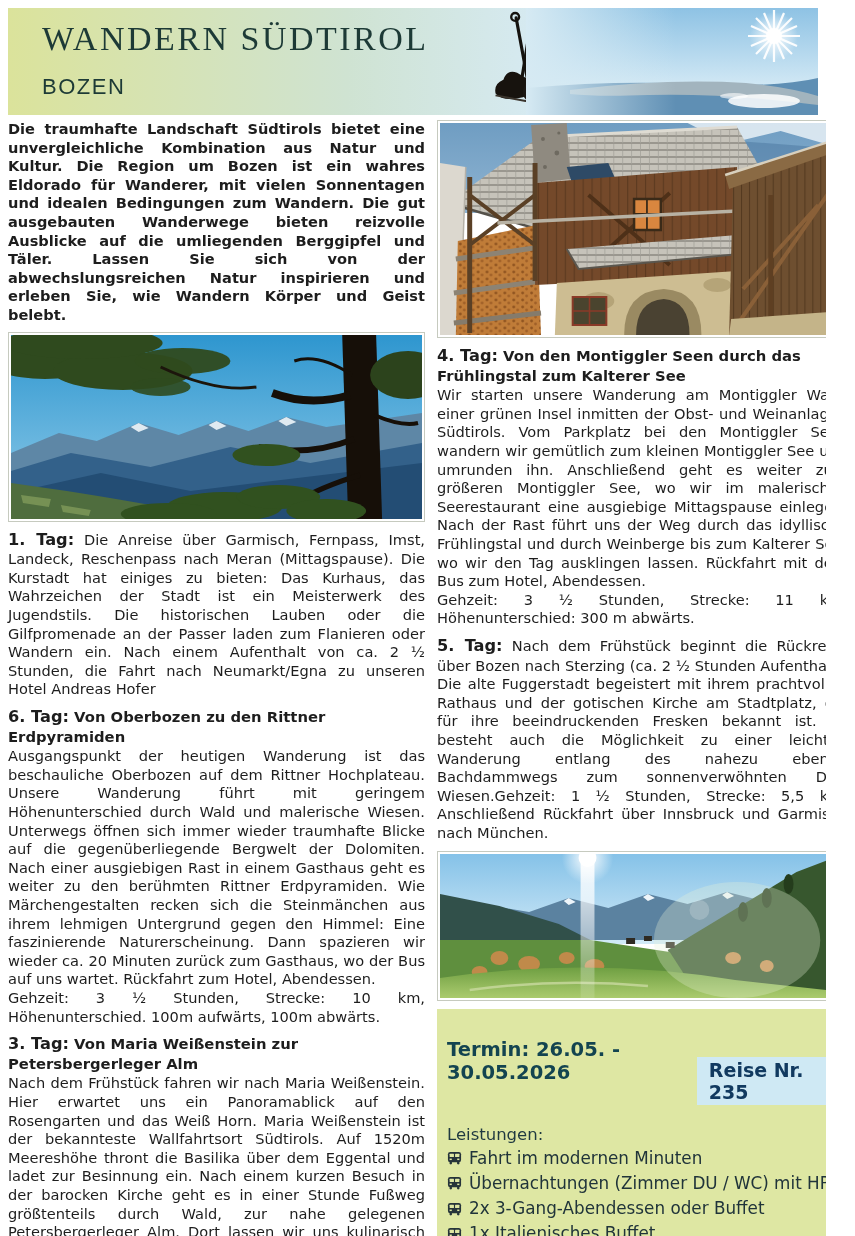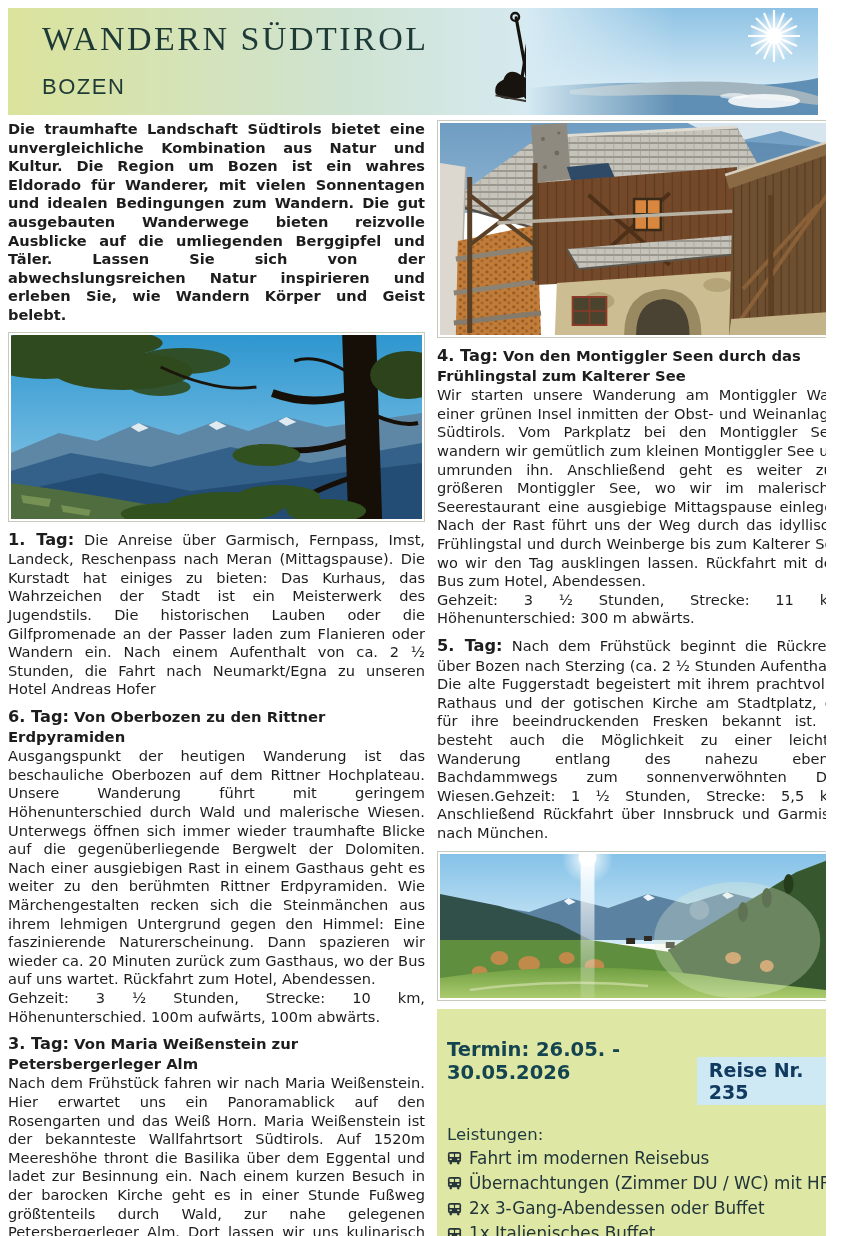--- a/index.html
+++ b/index.html
@@ -346,21 +346,21 @@
                 <svg viewBox="0 0 16 14">
                   <rect x="1" y="0.5" width="14" height="11" rx="2.5" fill="#26343a"></rect>
                   <rect x="2.8" y="2.5" width="4.6" height="3.4" rx="0.6" fill="#dee7a3"></rect>
                   <rect x="8.6" y="2.5" width="4.6" height="3.4" rx="0.6" fill="#dee7a3"></rect>
                   <rect x="2.8" y="7.6" width="2.3" height="1.6" fill="#dee7a3"></rect>
                   <rect x="10.9" y="7.6" width="2.3" height="1.6" fill="#dee7a3"></rect>
                   <circle cx="4" cy="12.4" r="1.4" fill="#26343a"></circle>
                   <circle cx="12" cy="12.4" r="1.4" fill="#26343a"></circle>
                 </svg>
               </span>
-              <span>Fahrt im modernen Reisebus</span>
+              <span>Fahrt im modernen Minuten</span>
             </li>
           <li>
               <span class="bus">
                 <svg viewBox="0 0 16 14">
                   <rect x="1" y="0.5" width="14" height="11" rx="2.5" fill="#26343a"></rect>
                   <rect x="2.8" y="2.5" width="4.6" height="3.4" rx="0.6" fill="#dee7a3"></rect>
                   <rect x="8.6" y="2.5" width="4.6" height="3.4" rx="0.6" fill="#dee7a3"></rect>
                   <rect x="2.8" y="7.6" width="2.3" height="1.6" fill="#dee7a3"></rect>
                   <rect x="10.9" y="7.6" width="2.3" height="1.6" fill="#dee7a3"></rect>
                   <circle cx="4" cy="12.4" r="1.4" fill="#26343a"></circle>

